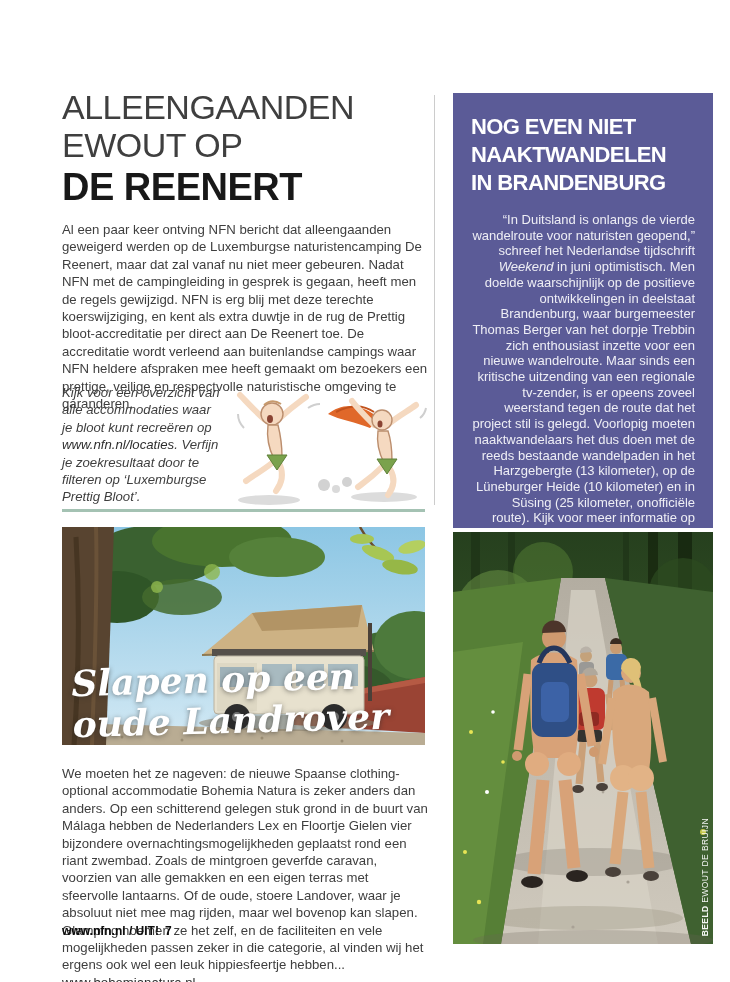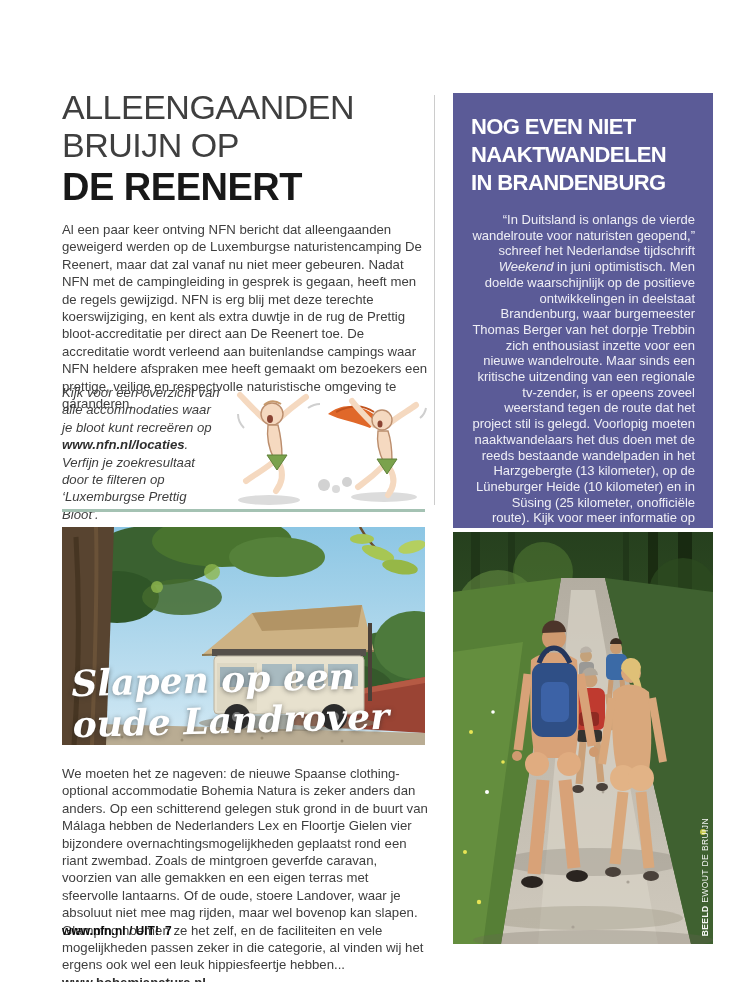--- a/index.html
+++ b/index.html
@@ -7,21 +7,21 @@
         font-family:"Liberation Sans", sans-serif;color:#3e3e3e;margin-left:25px;}
 
   
   .headline{position:absolute;left:37px;top:88px;width:370px;}
   .headline .light{font-size:34px;line-height:38px;font-weight:300;color:#3f3f3f;letter-spacing:-.5px;}
   .headline .bold{font-size:38px;line-height:44px;font-weight:700;color:#181818;letter-spacing:-.5px;margin-top:1px;}
 
   .body-copy{position:absolute;left:37px;width:366px;font-size:13.2px;line-height:17.4px;color:#3e3e3e;}
   .body-main{top:221px;}
   .body-bottom{top:765px;}
-  .inline-link{font-weight:700;color:#2e2e2e;text-decoration:none;}
+  .inline-link{font-weight:400;color:#2e2e2e;text-decoration:none;}
 
   .note-row{position:absolute;left:37px;top:384px;width:366px;display:flex;}
   .note-text{width:162px;font-size:13.2px;line-height:17.4px;font-style:italic;color:#3e3e3e;}
   .note-text .inline-link{font-style:italic;}
   .cartoon-wrap{flex:1;position:relative;height:126px;margin-top:4px;}
 
   .divider{position:absolute;left:37px;top:509px;width:363px;height:3px;background:#a4c2b3;}
   .col-divider{position:absolute;left:409px;top:95px;width:1px;height:410px;background:#cccccc;}
 
   
@@ -51,21 +51,21 @@
        font-size:12px;font-weight:700;color:#0d0d0d;}
   .footer .page-num{margin-left:6px;}
 </style>
 </head>
 <body>
 
 <div class="page">
 
   <div class="headline">
     <div class="light">ALLEENGAANDEN</div>
-    <div class="light">BRUIJN OP</div>
+    <div class="light">EWOUT OP</div>
     <div class="bold">DE REENERT</div>
   </div>
 
   <div class="body-copy body-main">Al een paar keer ontving NFN bericht dat alleengaanden geweigerd werden op de Luxemburgse naturistencamping De Reenert, maar dat zal vanaf nu niet meer gebeuren. Nadat NFN met de campingleiding in gesprek is gegaan, heeft men de regels gewijzigd. NFN is erg blij met deze terechte koerswijziging, en kent als extra duwtje in de rug de Prettig bloot-accreditatie per direct aan De Reenert toe. De accreditatie wordt verleend aan buitenlandse campings waar NFN heldere afspraken mee heeft gemaakt om bezoekers een prettige, veilige en respectvolle naturistische omgeving te garanderen.</div>
 
   <div class="note-row">
     <div class="note-text">
       <span>Kijk voor een overzicht van alle accommodaties waar je bloot kunt recreëren op </span><span class="inline-link">www.nfn.nl/locaties</span><span>. Verfijn je zoekresultaat door te filteren op ‘Luxemburgse Prettig Bloot’.</span>
     </div>
     <div class="cartoon-wrap">

